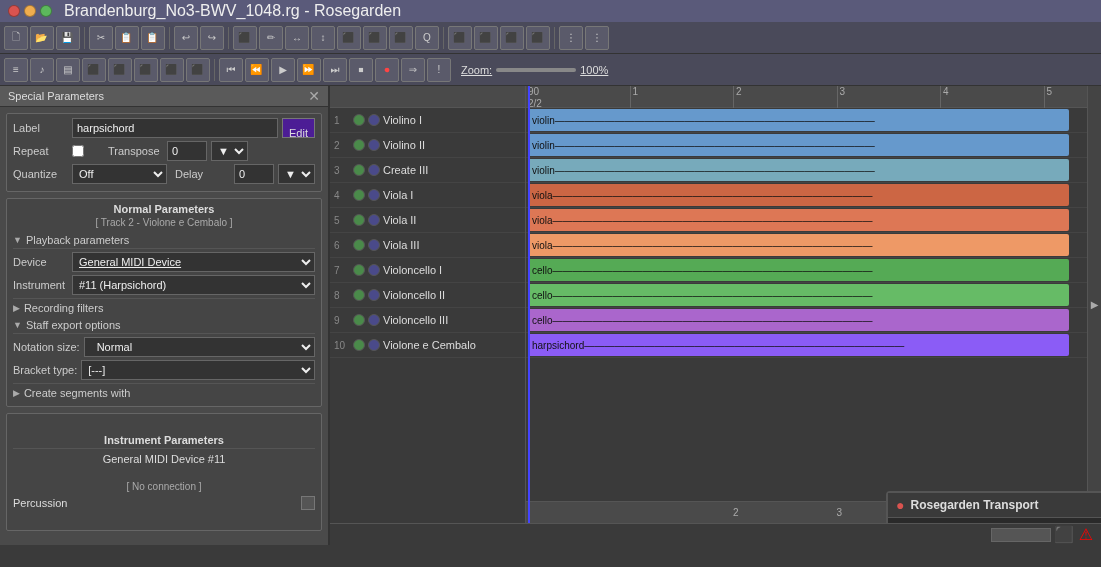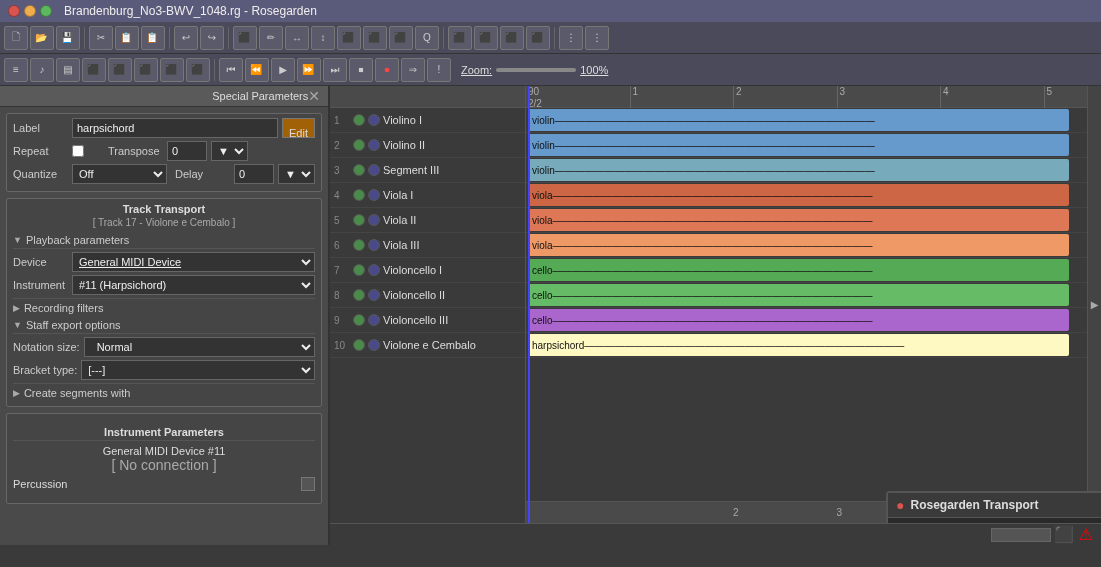--- a/index.html
+++ b/index.html
@@ -5,66 +5,66 @@
     * { box-sizing: border-box; margin: 0; padding: 0; }
     body { background: #3a3a3a; font-family: Arial, sans-serif; font-size: 11px; color: #ddd; width: 1101px; height: 567px; overflow: hidden; }
     
     
     .titlebar { background: #5a5a7a; height: 22px; display: flex; align-items: center; padding: 0 8px; gap: 6px; }
     .titlebar-buttons { display: flex; gap: 4px; }
     .tb-btn { width: 12px; height: 12px; border-radius: 50%; border: 1px solid rgba(0,0,0,0.3); cursor: pointer; }
     .tb-close { background: #d9534f; }
     .tb-min { background: #f0ad4e; }
     .tb-max { background: #5cb85c; }
-    .titlebar-title { color: #eee; font-size: 12px; margin-left: 6px; }
+    .titlebar-title { color: #eee; font-size: 16px; margin-left: 6px; }
     
     
     .toolbar1 { background: #4a4a5a; height: 32px; display: flex; align-items: center; padding: 0 4px; gap: 2px; border-bottom: 1px solid #333; }
     .toolbar2 { background: #4a4a5a; height: 32px; display: flex; align-items: center; padding: 0 4px; gap: 2px; border-bottom: 1px solid #333; }
     .toolbar-btn { background: #5a5a6a; border: 1px solid #777; border-radius: 2px; width: 24px; height: 24px; cursor: pointer; display: flex; align-items: center; justify-content: center; color: #ccc; font-size: 10px; }
     .toolbar-sep { width: 1px; height: 22px; background: #666; margin: 0 2px; }
     .zoom-area { display: flex; align-items: center; gap: 4px; margin-left: 8px; color: #ddd; font-size: 11px; text-decoration: underline; }
     .zoom-slider { width: 80px; height: 4px; background: #888; border-radius: 2px; cursor: pointer; }
     
     
     .main-area { display: flex; height: calc(567px - 22px - 32px - 32px - 22px); }
     
     
     .left-panel { width: 330px; background: #4a4a4a; border-right: 2px solid #333; overflow-y: auto; font-size: 11px; }
     
     
-    .sp-header { background: #5a5a5a; padding: 2px 8px; font-size: 11px; display: flex; align-items: center; justify-content: flex-end; border-bottom: 1px solid #333; }
+    .sp-header { background: #5a5a5a; padding: 2px 8px; font-size: 11px; display: flex; align-items: center; justify-content: space-between; border-bottom: 1px solid #333; }
     .sp-close { color: #aaa; cursor: pointer; font-size: 14px; }
     
     
     .section-box { margin: 6px 6px; background: #454545; border: 1px solid #666; border-radius: 2px; padding: 4px 6px; }
     .section-title { text-align: center; font-size: 11px; font-weight: bold; color: #ddd; margin-bottom: 4px; border-bottom: 1px solid #555; padding-bottom: 2px; }
     .form-row { display: flex; align-items: center; margin-bottom: 3px; gap: 4px; }
     .form-label { color: #ccc; min-width: 55px; font-size: 11px; }
     .form-input { background: #333; border: 1px solid #666; color: #eee; padding: 1px 4px; font-size: 11px; flex: 1; height: 20px; }
-    .form-btn { background: #a16207; border: 1px solid #777; color: #ddd; padding: 8px 6px; font-size: 11px; cursor: pointer; height: 20px; }
+    .form-btn { background: #4c1d95; border: 1px solid #777; color: #ddd; padding: 8px 6px; font-size: 11px; cursor: pointer; height: 20px; }
     .form-select { background: #333; border: 1px solid #666; color: #eee; padding: 1px 2px; font-size: 11px; height: 20px; }
     .checkbox-small { width: 12px; height: 12px; }
     .color-box { width: 20px; height: 16px; background: #888; border: 1px solid #666; }
     
     
     .track-section { margin: 6px 6px; background: #454545; border: 1px solid #666; border-radius: 2px; padding: 4px 6px; }
     .track-title { text-align: center; font-weight: bold; color: #ddd; margin-bottom: 2px; }
     .track-subtitle { text-align: center; color: #aaa; font-size: 10px; margin-bottom: 4px; }
     .subsection-header { display: flex; align-items: center; gap: 4px; cursor: pointer; color: #ccc; font-size: 11px; padding: 2px 0; border-bottom: 1px solid #555; margin-bottom: 3px; }
     .arrow-down { color: #aaa; font-size: 9px; }
     .arrow-right { color: #aaa; font-size: 9px; }
     
     
     .collapsed-section { display: flex; align-items: center; gap: 4px; cursor: pointer; color: #ccc; font-size: 11px; padding: 3px 0; border-top: 1px solid #555; }
     
     
-    .instr-section { margin: 6px 6px; background: #454545; border: 1px solid #666; border-radius: 2px; padding: 12px 6px; }
+    .instr-section { margin: 6px 6px; background: #454545; border: 1px solid #666; border-radius: 2px; padding: 20px 6px; }
     .instr-name { text-align: center; color: #ddd; font-size: 11px; }
-    .instr-connection { text-align: center; color: #aaa; font-size: 14px; }
+    .instr-connection { text-align: center; color: #aaa; font-size: 10px; margin-top: 16px; }
     .percussion-row { display: flex; align-items: center; justify-content: space-between; margin-top: 4px; }
     .percussion-check { width: 14px; height: 14px; background: #555; border: 1px solid #777; }
     
     
     .right-area { flex: 1; display: flex; flex-direction: column; position: relative; overflow: hidden; }
     
     
     .track-area { display: flex; flex: 1; overflow: hidden; }
     
     
@@ -200,22 +200,22 @@
         </select>
         <span class="form-label" style="margin-left:4px;">Delay</span>
         <input class="form-input" value="0" style="width: 40px; flex: 0 0 auto;">
         <select class="form-select">
           <option>▼</option>
         </select>
       </div>
     </div>
 
     <div class="track-section">
-      <div class="track-title">Track Transport</div>
-      <div class="track-subtitle">[ Track 17 - Violone e Cembalo ]</div>
+      <div class="track-title">Normal Parameters</div>
+      <div class="track-subtitle">[ Track 2 - Violone e Cembalo ]</div>
 
       <div class="subsection-header">
         <span class="arrow-down">▼</span>
         <span>Playback parameters</span>
       </div>
 
       <div class="form-row">
         <span class="form-label">Device</span>
         <select class="form-select" style="flex:1;text-decoration:underline;">
           <option>General MIDI Device</option>
@@ -285,21 +285,21 @@
         <div class="track-row">
           <span class="track-num">2</span>
           <div class="track-led led-green"></div>
           <div class="track-led led-blue"></div>
           <span class="track-name">Violino II</span>
         </div>
         <div class="track-row">
           <span class="track-num">3</span>
           <div class="track-led led-green"></div>
           <div class="track-led led-blue"></div>
-          <span class="track-name">Segment III</span>
+          <span class="track-name">Create III</span>
         </div>
         <div class="track-row">
           <span class="track-num">4</span>
           <div class="track-led led-green"></div>
           <div class="track-led led-blue"></div>
           <span class="track-name">Viola I</span>
         </div>
         <div class="track-row">
           <span class="track-num">5</span>
           <div class="track-led led-green"></div>
@@ -376,21 +376,21 @@
           <div class="segment-row">
             <div class="segment" style="background:#55aa55; left:2px; width:94%; color:#111;">cello————————————————————————————————</div>
           </div>
           <div class="segment-row">
             <div class="segment" style="background:#66bb66; left:2px; width:94%; color:#111;">cello————————————————————————————————</div>
           </div>
           <div class="segment-row">
             <div class="segment" style="background:#aa66cc; left:2px; width:94%; color:#111;">cello————————————————————————————————</div>
           </div>
           <div class="segment-row">
-            <div class="segment" style="background:#fef9c3; left:2px; width:94%; color:#111;">harpsichord————————————————————————————————</div>
+            <div class="segment" style="background:#8b5cf6; left:2px; width:94%; color:#111;">harpsichord————————————————————————————————</div>
           </div>
         </div>
 
         <div style="position:absolute; bottom:0; left:0; right:0; height:22px; background:#4a4a4a; border-top:1px solid #555; display:flex; align-items:center;">
           <span style="position:absolute; left:36%; font-size:10px; color:#aaa;">2</span>
           <span style="position:absolute; left:54%; font-size:10px; color:#aaa;">3</span>
           <span style="position:absolute; left:72%; font-size:10px; color:#aaa;">4</span>
           <span style="position:absolute; left:90%; font-size:10px; color:#aaa;">5</span>
         </div>
 

